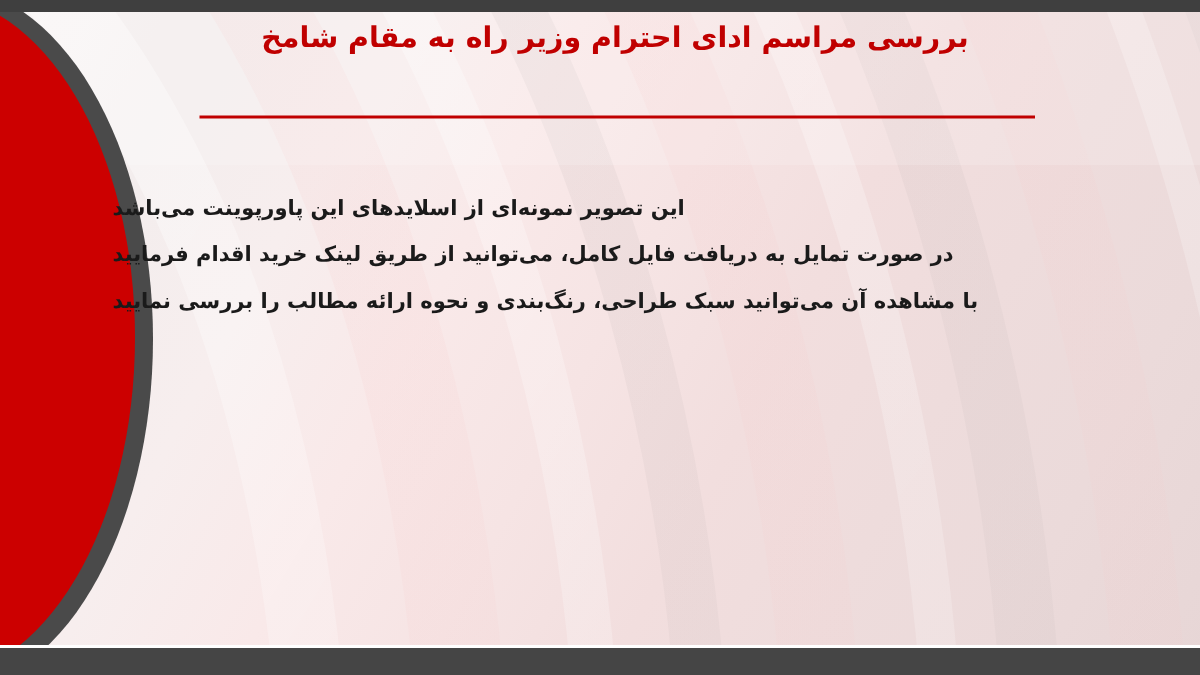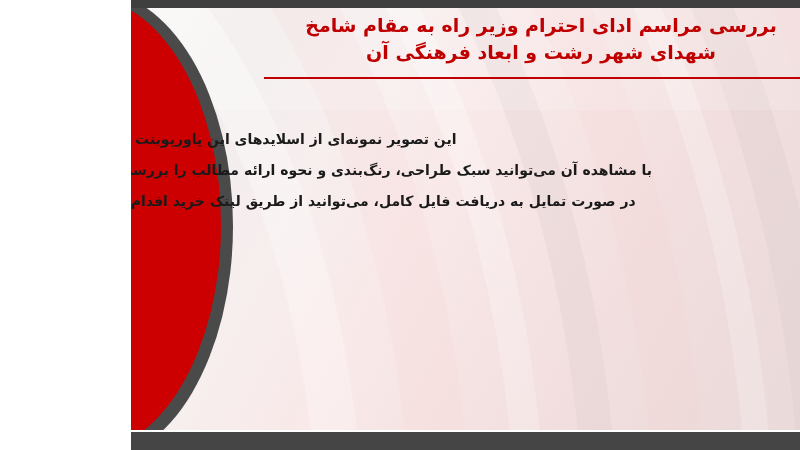--- a/index.html
+++ b/index.html
@@ -7,21 +7,21 @@
     margin: 0;
     padding: 0;
     background: #ffffff;
   }
   body {
     font-family: "DejaVu Sans", sans-serif;
   }
 
   #slide {
     position: relative;
-    width: 669px;
+    width: 800px;
     height: 450px;
     overflow: hidden;
     background: #fca5a5;
     margin-left: 48px;
   }
 
   
   .bg-base {
     position: absolute;
     left: 0; top: 0;
@@ -184,23 +184,22 @@
     </g>
   </svg>
 
   <div class="band-top"></div>
 
   <div class="band-bottom-hi"></div>
   <div class="band-bottom"></div>
 
   <div class="title-block">
     <div class="title-line">بررسی مراسم ادای احترام وزیر راه به مقام شامخ</div>
-    <div class="title-line">شهدای شهر رشت و ابعاد فرهنگی آن</div>
   </div>
   <div class="title-rule"></div>
 
   <div class="body-block">
     <div class="body-line">این تصویر نمونه‌ای از اسلایدهای این پاورپوینت می‌باشد</div>
+    <div class="body-line">در صورت تمایل به دریافت فایل کامل، می‌توانید از طریق لینک خرید اقدام فرمایید</div>
     <div class="body-line">با مشاهده آن می‌توانید سبک طراحی، رنگ‌بندی و نحوه ارائه مطالب را بررسی نمایید</div>
-    <div class="body-line">در صورت تمایل به دریافت فایل کامل، می‌توانید از طریق لینک خرید اقدام فرمایید</div>
   </div>
 
 </div>
 
 </body></html>

